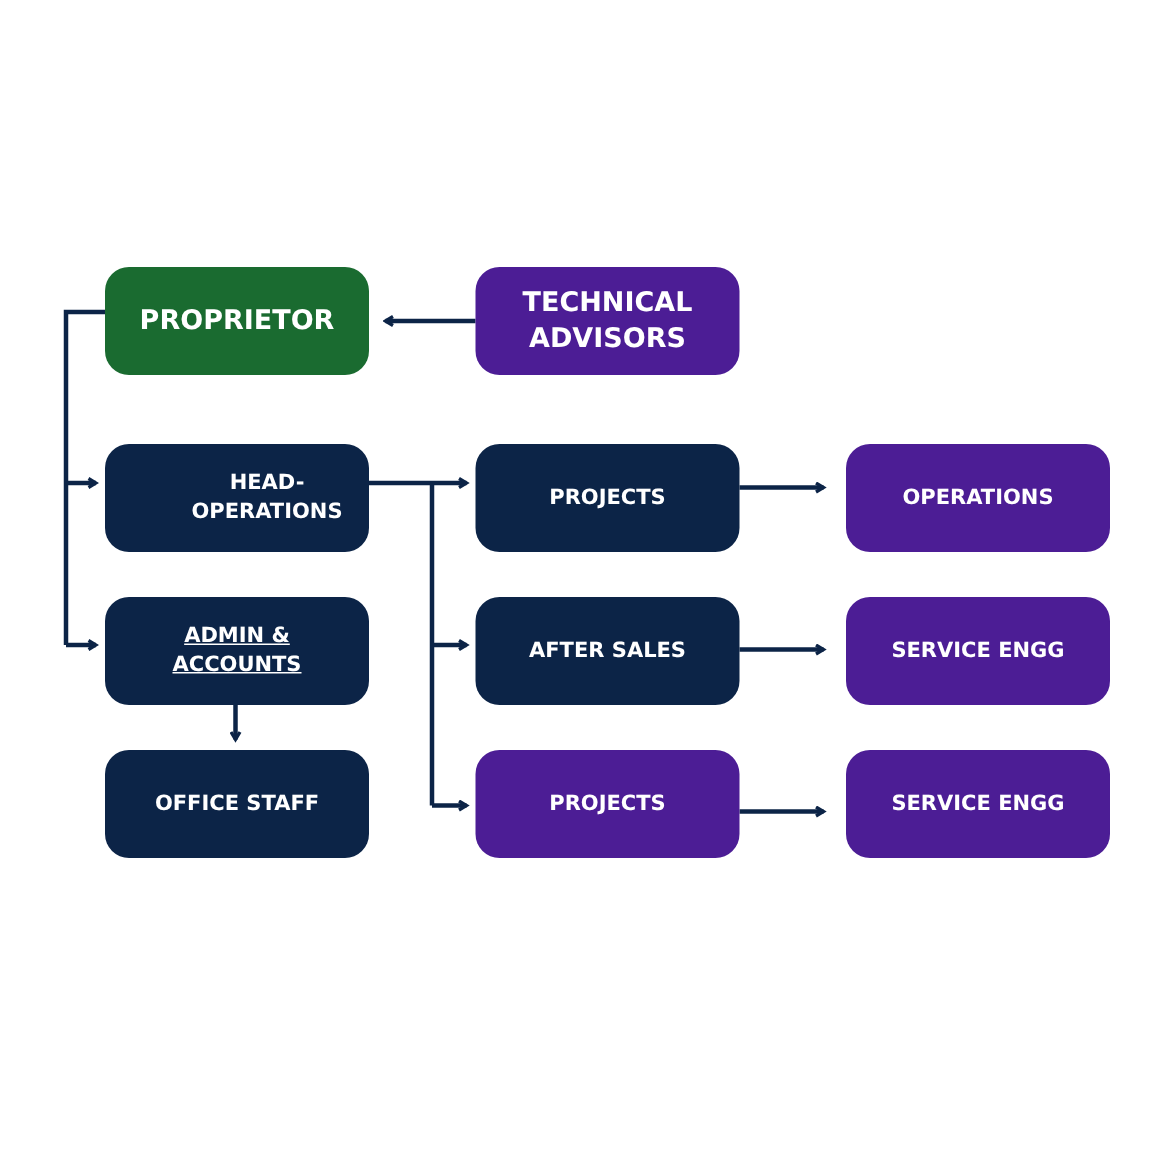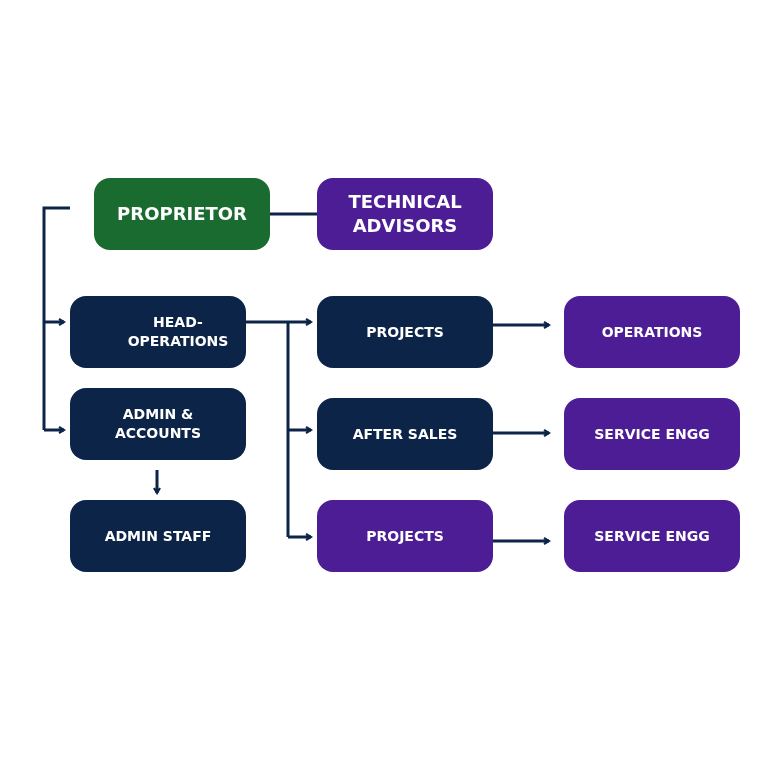--- a/index.html
+++ b/index.html
@@ -5,21 +5,21 @@
   html, body { margin: 0; padding: 0; background: #ffffff; }
   body { width: 768px; height: 768px; position: relative; overflow: hidden;
          font-family: "DejaVu Sans", sans-serif; }
   .box { position: absolute; width: 176px; height: 72px; border-radius: 16px;
          display: flex; align-items: center; justify-content: center; text-align: center;
          color: #ffffff; font-weight: bold; font-size: 14px; line-height: 19px;
          box-sizing: border-box; padding: 0 8px; white-space: pre-line; }
   .box.big { font-size: 18px; line-height: 24px; }
   .navy { background: #0c2447; }
   .gray { background: #4c1d95; }
-  .green { background: #1a6b30; margin-left: 24px; }
+  .green { background: #1a6b30; }
   svg.wires { position: absolute; left: 0; top: 0; }
 </style>
 </head>
 <body>
 
 <svg class="wires" width="768" height="768">
   <defs>
     <marker id="arrow" markerWidth="8" markerHeight="8" refX="6" refY="4" orient="auto" markerUnits="userSpaceOnUse">
       <path d="M1,1 L6,4 L1,7" fill="none" stroke="#0c2447" stroke-width="2.2"></path>
     </marker>
@@ -45,23 +45,23 @@
     <line x1="493" y1="541" x2="549" y2="541" marker-end="url(#arrow)"></line>
   </g>
 </svg>
 
 <div class="box green big" style="left:70px;top:178px;">PROPRIETOR</div>
 <div class="box gray big" style="left:317px;top:178px;">TECHNICAL
 ADVISORS</div>
 
 <div class="box navy" style="left:70px;top:296px;padding-left:48px;">HEAD-
 OPERATIONS</div>
-<div class="box navy" style="left:70px;top:388px;">ADMIN &amp;
+<div class="box navy" style="left:70px;top:398px;text-decoration:underline;">ADMIN &amp;
 ACCOUNTS</div>
-<div class="box navy" style="left:70px;top:500px;">ADMIN STAFF</div>
+<div class="box navy" style="left:70px;top:500px;">OFFICE STAFF</div>
 
 <div class="box navy" style="left:317px;top:296px;">PROJECTS</div>
 <div class="box navy" style="left:317px;top:398px;">AFTER SALES</div>
 <div class="box gray" style="left:317px;top:500px;">PROJECTS</div>
 
 <div class="box gray" style="left:564px;top:296px;">OPERATIONS</div>
 <div class="box gray" style="left:564px;top:398px;">SERVICE ENGG</div>
 <div class="box gray" style="left:564px;top:500px;">SERVICE ENGG</div>
 
 </body></html>

